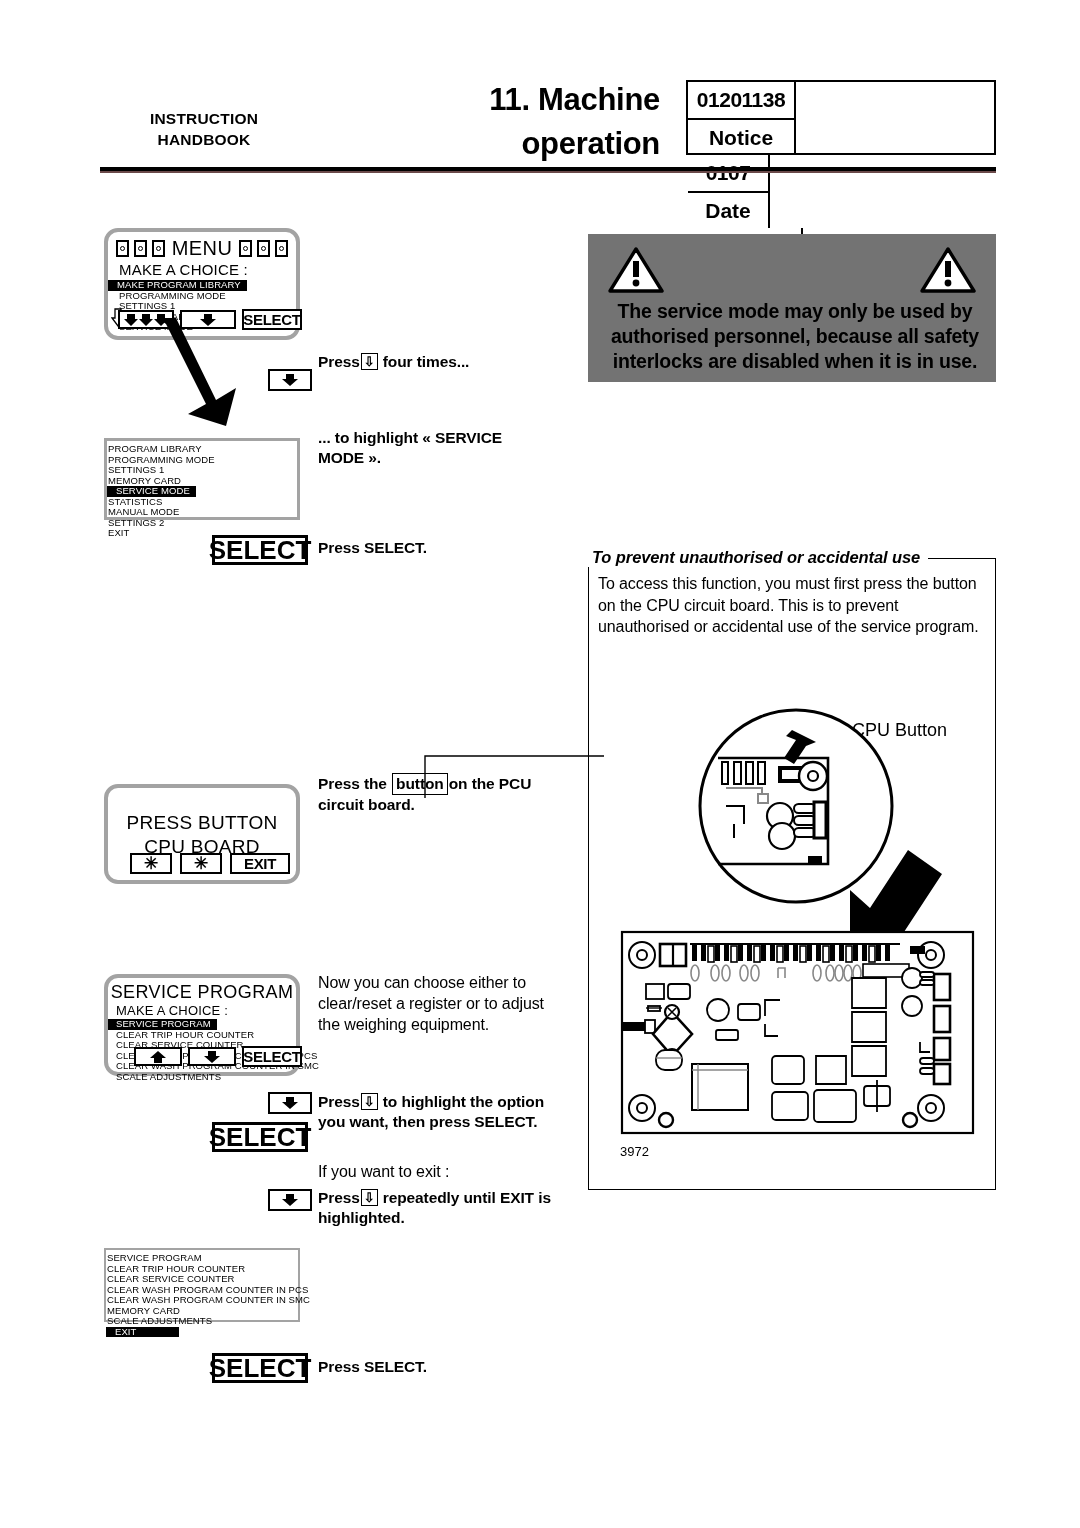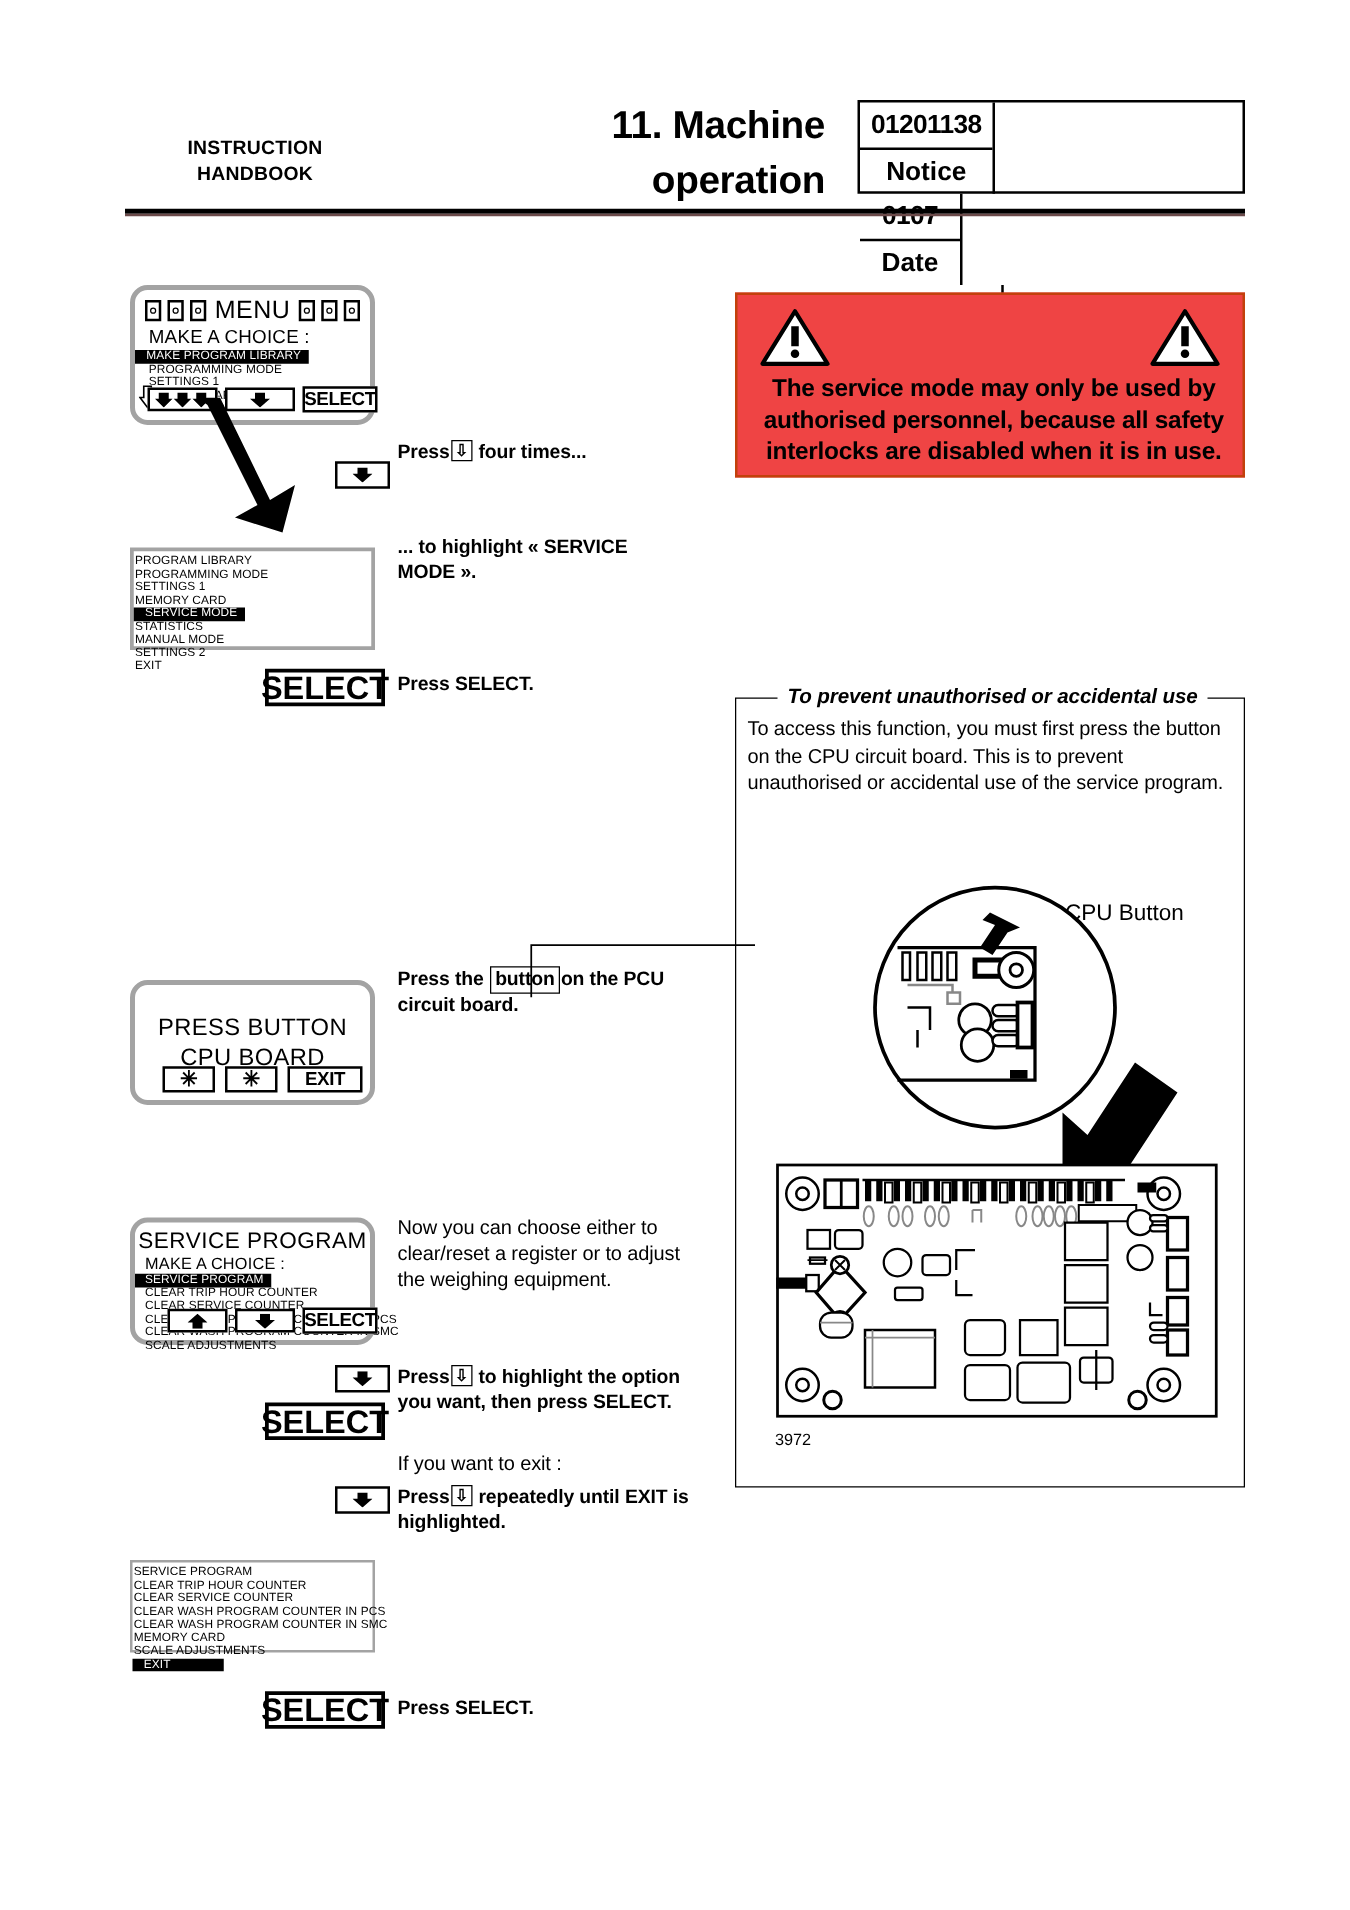--- a/index.html
+++ b/index.html
@@ -216,22 +216,22 @@
     border: 1px solid #000;
     padding: 0 3px;
     margin: 0 1px;
   }
 
   
   #warning-box {
     position: absolute;
     left: 588px; top: 234px;
     width: 408px; height: 148px;
-    border: 2px solid #c2410c;
-    background: #ef4444;
+    border: 2px solid #737373;
+    background: #737373;
     box-sizing: border-box;
   }
   .warn-tri {
     position: absolute;
     width: 56px; height: 48px;
   }
   #warning-text {
     position: absolute;
     left: 6px; top: 63px;
     width: 398px;
@@ -246,21 +246,21 @@
   #detail-panel {
     position: absolute;
     left: 588px; top: 558px;
     width: 408px; height: 632px;
     border: 1.5px solid #000;
     background: #fff;
     box-sizing: border-box;
   }
   #detail-legend {
     position: absolute;
-    left: 622px; top: 548px;
+    left: 584px; top: 548px;
     background: #fff;
     padding: 0 8px;
     font-style: italic;
     font-weight: bold;
     font-size: 16.5px;
     letter-spacing: -0.1px;
   }
   #detail-body {
     position: absolute;
     left: 598px; top: 573px;

